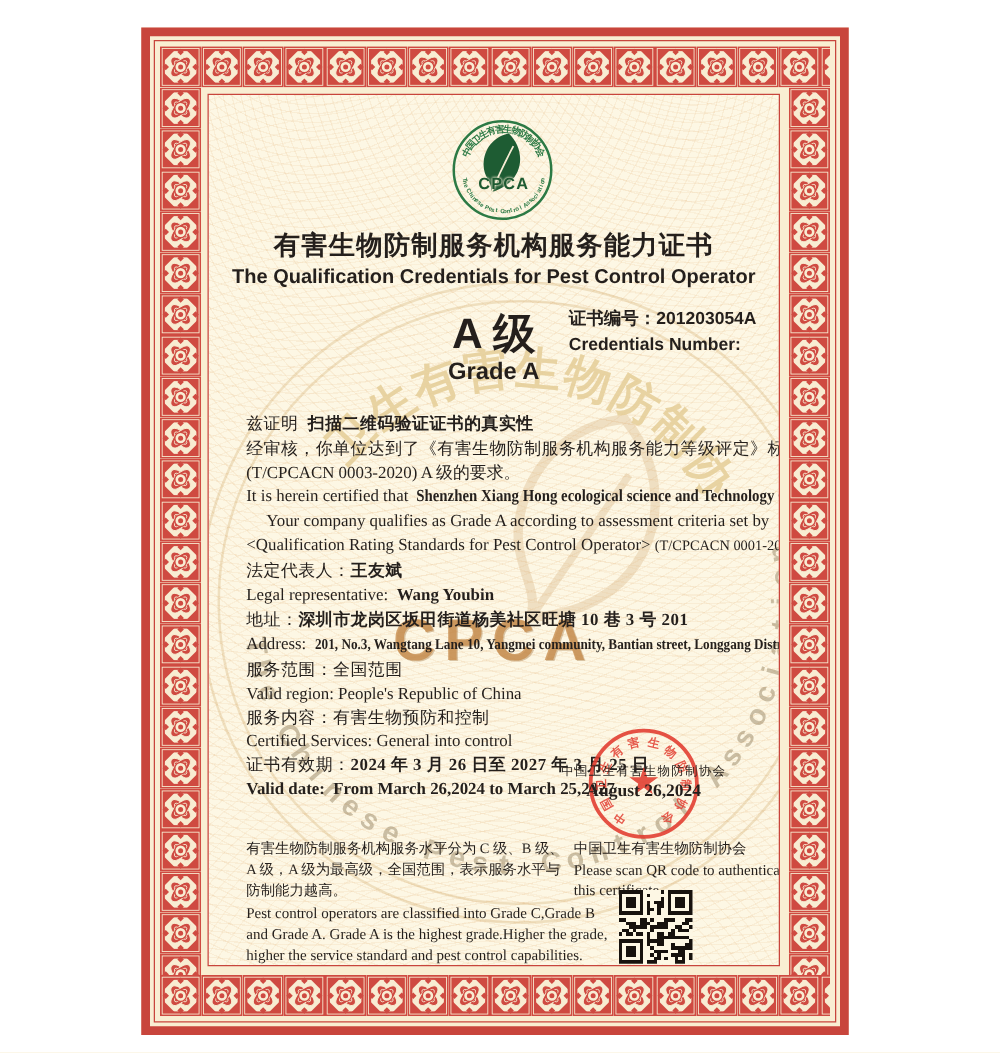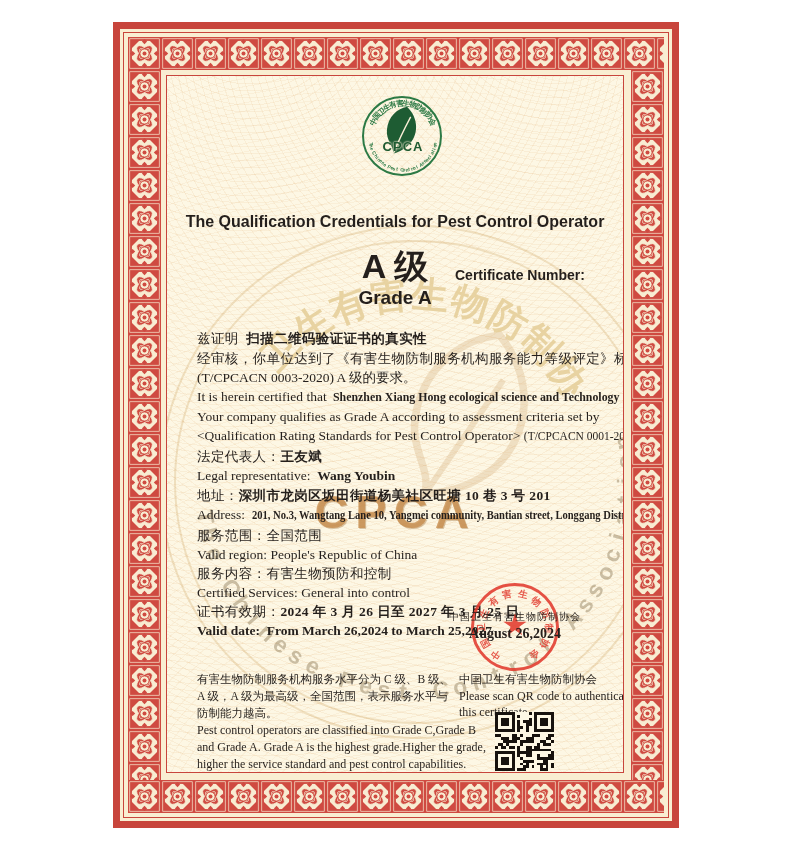--- a/index.html
+++ b/index.html
@@ -1689,34 +1689,36 @@
             <span style="left: 75.6481px; top: 53.3488px; transform: translate(-50%, -50%) rotate(-73.5429deg); font-size: 4.8px; color: rgb(44, 122, 69); font-weight: bold; font-family: &quot;Liberation Sans&quot;, sans-serif;">o</span>
             <span style="left: 76.2789px; top: 50.8611px; transform: translate(-50%, -50%) rotate(-78deg); font-size: 4.8px; color: rgb(44, 122, 69); font-weight: bold; font-family: &quot;Liberation Sans&quot;, sans-serif;">n</span>
           </div>
         <svg width="40" height="52" viewBox="0 0 40 52" style="position:absolute;left:22px;top:12px;transform:rotate(14deg);">
           <path d="M20,1 C34,9 39,26 30,39 C26,45 21,48 18,50 C16,41 8,40 6,28 C4,15 11,5 20,1 Z" fill="#1e5c33"></path>
           <path d="M18,50 C20,36 23,22 26,10" fill="none" stroke="#f6ecd4" stroke-width="1.4"></path>
         </svg>
         <div class="logo-abbr">CPCA</div>
       </div>
 
+      <div class="abs title-cn">有害生物防制服务机构服务能力证书</div>
       <div class="abs title-en">The Qualification Credentials for Pest Control Operator</div>
       <div class="abs grade-en">Grade A</div>
       <div class="abs grade-cn">A 级</div>
-      <div class="abs certno-en">Certificate Number:</div>
+      <div class="abs certno-cn">证书编号：201203054A</div>
+      <div class="abs certno-en">Credentials Number:</div>
 
       <div class="ln" style="top:254px;">
         <span>兹证明</span>&nbsp;&nbsp;<span class="cnb">扫描二维码验证证书的真实性</span>
       </div>
       <div class="ln" style="top:274px;">经审核，你单位达到了《有害生物防制服务机构服务能力等级评定》标准</div>
       <div class="ln enl" style="top:293px;">(T/CPCACN 0003-2020) A 级的要求。</div>
       <div class="ln enl" style="top:313px;">
         <span>It is herein certified that</span>&nbsp; <span class="cond">Shenzhen Xiang Hong ecological science and Technology Co., Ltd.</span>
       </div>
-      <div class="ln enl" style="top:333px;">Your company qualifies as Grade A according to assessment criteria set by</div>
+      <div class="ln enl" style="top:333px;margin-left:16px;">Your company qualifies as Grade A according to assessment criteria set by</div>
       <div class="ln enl" style="top:352px;">
         <span>&lt;Qualification Rating Standards for Pest Control Operator&gt;</span> <span class="small-code">(T/CPCACN 0001-2020)</span>
       </div>
       <div class="ln" style="top:372px;">
         <span>法定代表人：</span><span class="cnb">王友斌</span>
       </div>
       <div class="ln enl" style="top:392px;">
         <span>Legal representative:</span>&nbsp; <b>Wang Youbin</b>
       </div>
       <div class="ln" style="top:411px;">

